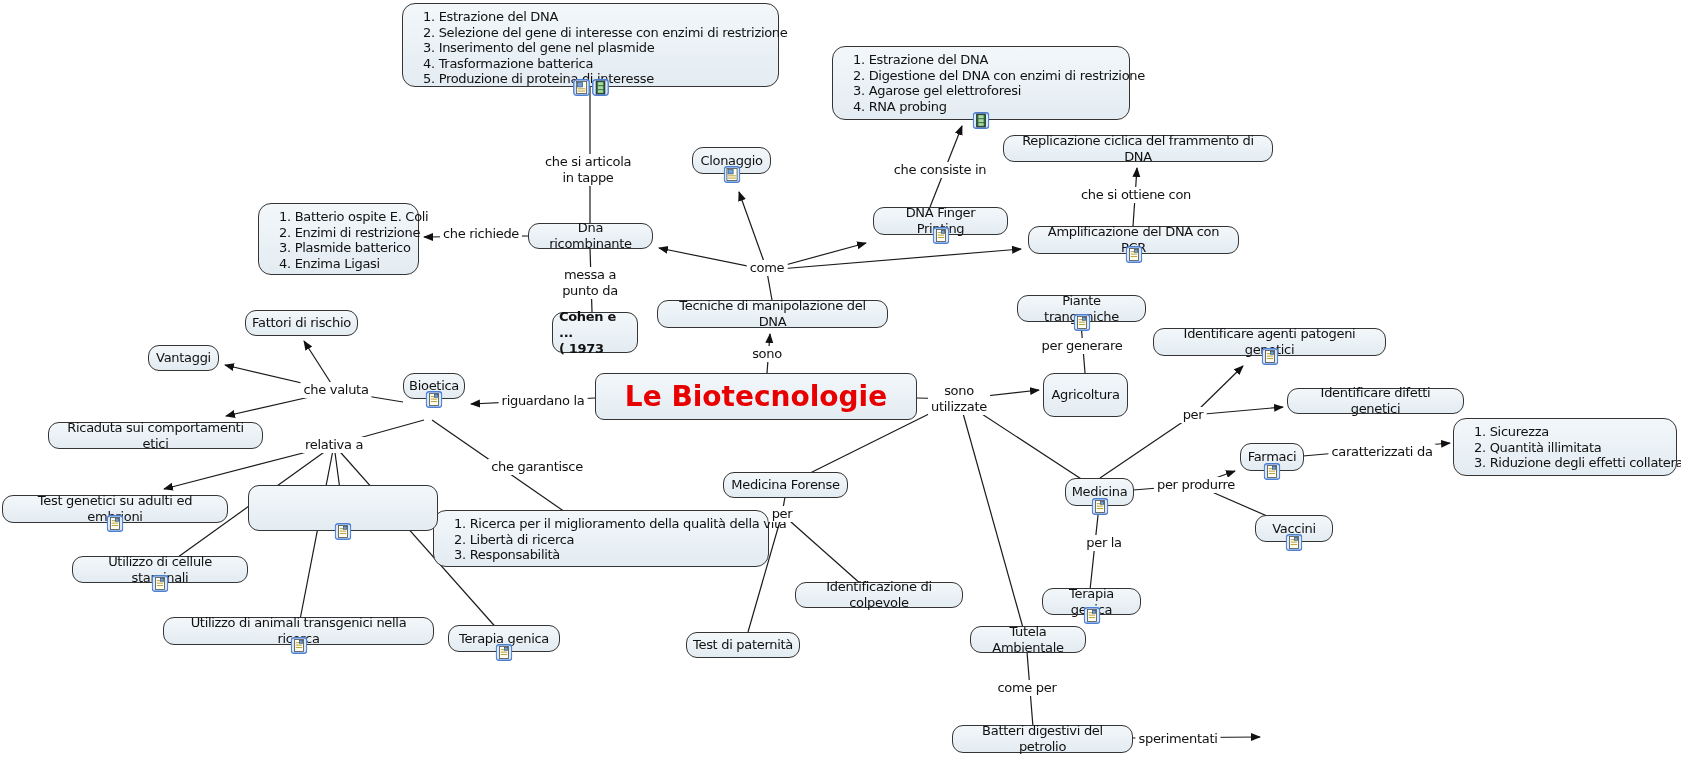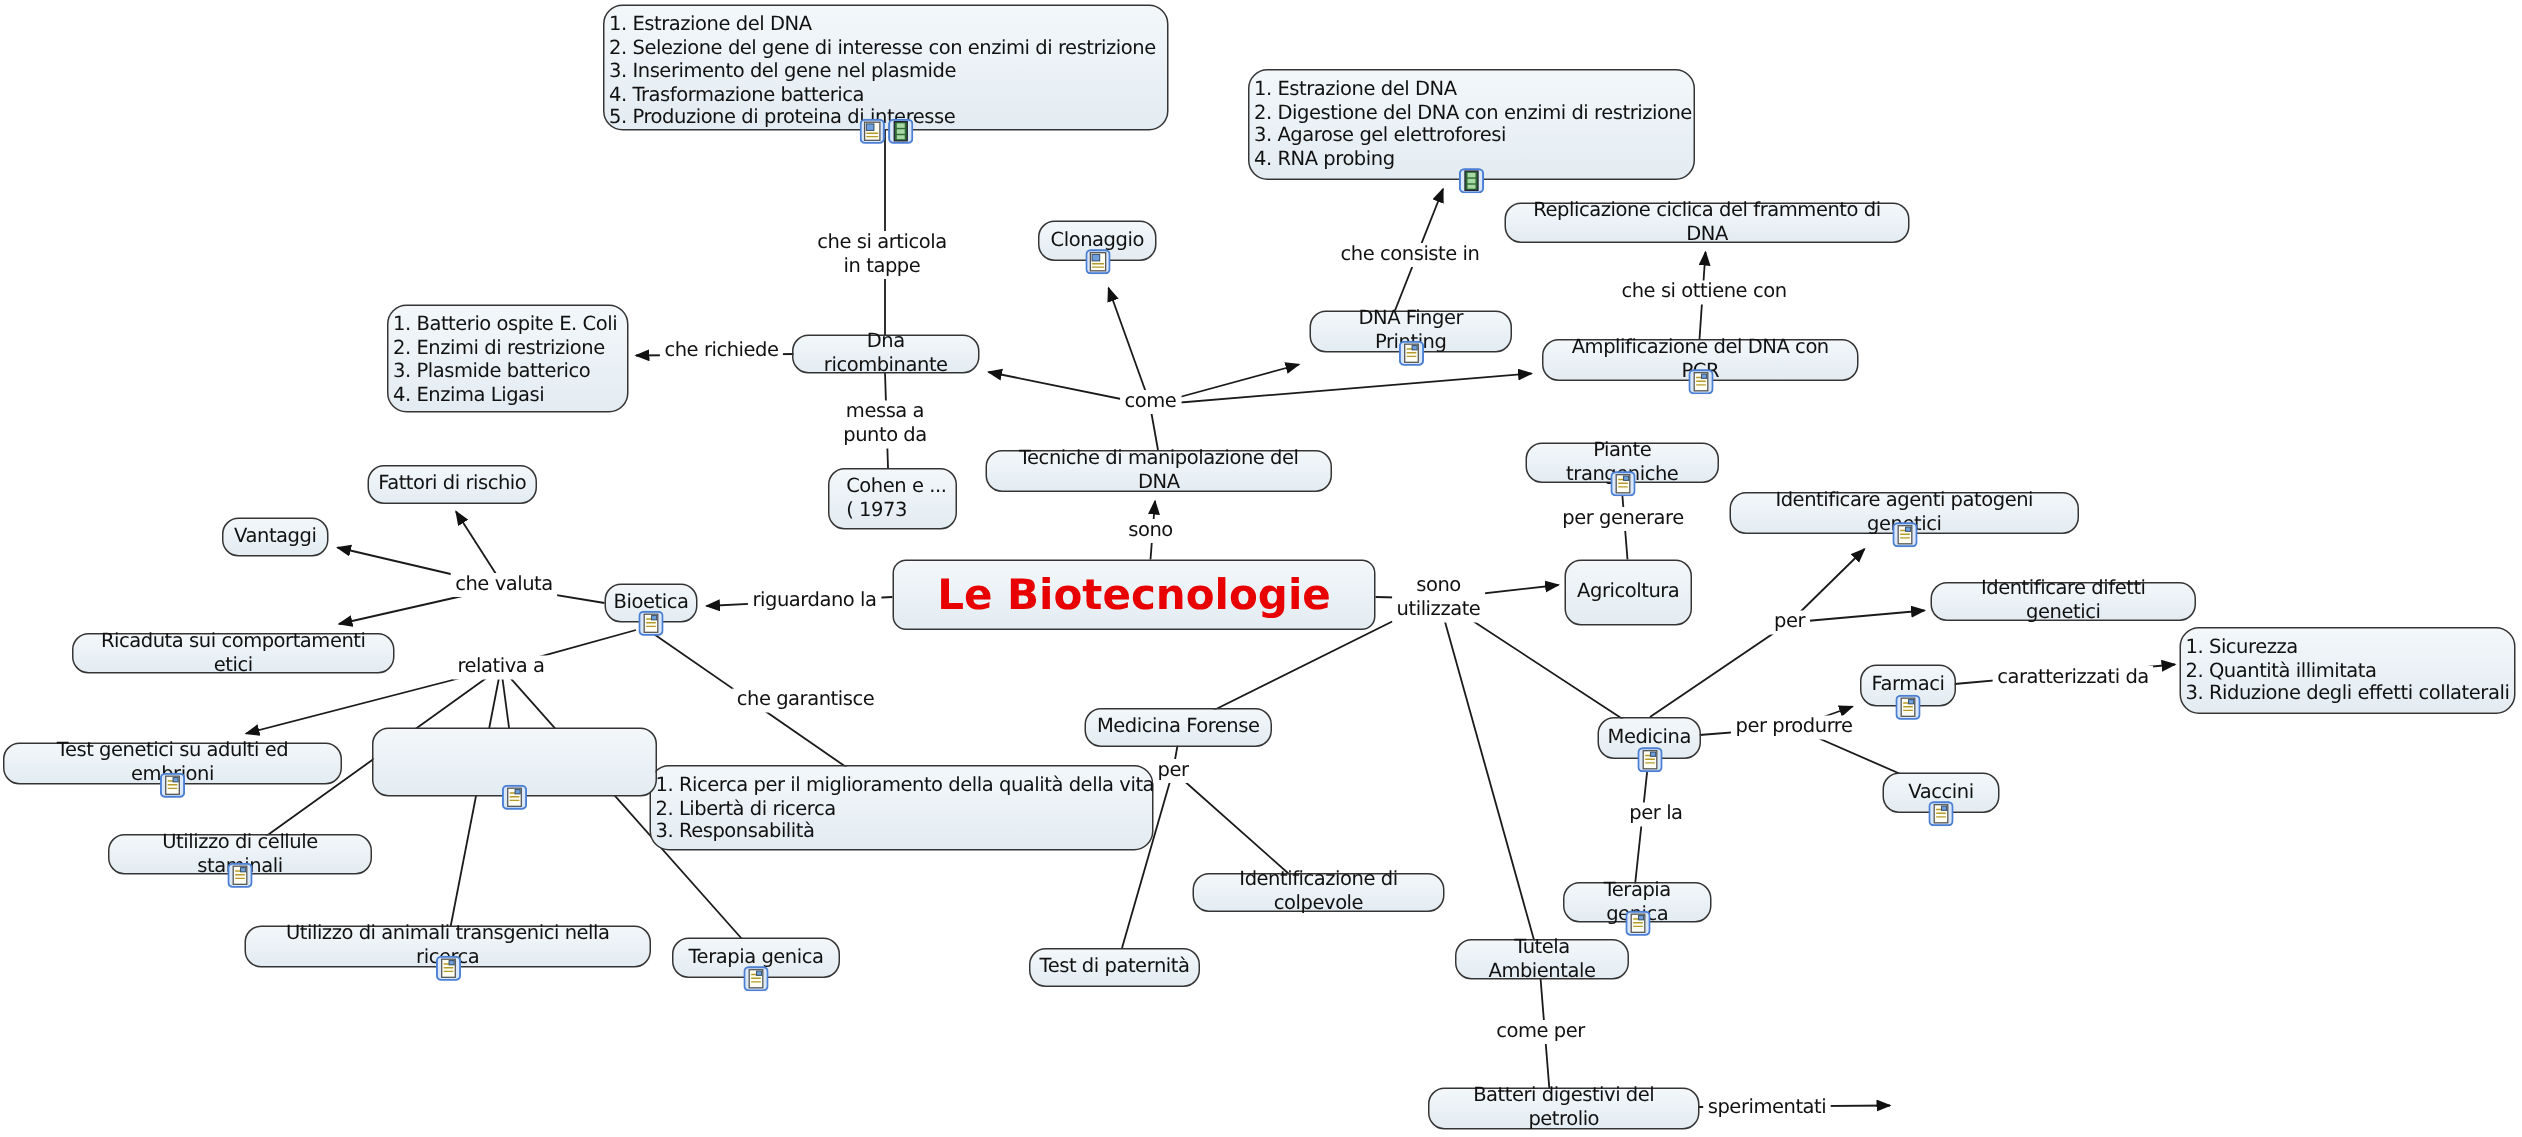--- a/index.html
+++ b/index.html
@@ -6,25 +6,25 @@
   #map{position:relative;width:1681px;height:758px;background:#ffffff;overflow:hidden;
        font-family:"DejaVu Sans","Liberation Sans",sans-serif;}
   #wires{position:absolute;left:0;top:0;z-index:0;}
   .node{position:absolute;z-index:2;box-sizing:border-box;
         background:linear-gradient(180deg,#f3f7fa 0%,#e3ecf2 100%);
         border:1.6px solid #343434;border-radius:11px;
         display:flex;align-items:center;justify-content:center;
         font-size:13px;letter-spacing:-0.3px;color:#111;text-align:center;
         white-space:pre-line;line-height:16px;padding:2px 6px;}
   .list{justify-content:flex-start;align-items:flex-start;flex-direction:column;
-        text-align:left;border-radius:13px;padding:5px 3px;line-height:15.5px;}
+        text-align:left;border-radius:13px;padding:5px 20px;line-height:15.5px;}
   .list div{white-space:nowrap;}
   .title-node{font-size:28px;font-weight:bold;color:#e80000;letter-spacing:0;
         border-radius:9px;white-space:nowrap;}
-  .leftalign{text-align:left;justify-content:flex-end;}
+  .leftalign{text-align:left;justify-content:flex-end;font-weight:bold;}
   .label{position:absolute;z-index:3;transform:translate(-50%,-50%);
         background:#ffffff;padding:0 3px;font-size:13px;letter-spacing:-0.3px;
         color:#111;text-align:center;white-space:pre-line;line-height:16px;}
   .icons{position:absolute;left:50%;bottom:-10px;transform:translateX(-50%);
         display:flex;gap:2px;z-index:4;}
   .ric{width:17px;height:17px;display:block;}
   .hidden-defs{position:absolute;width:0;height:0;overflow:hidden;}
 </style>
 </head>
 <body>
@@ -179,21 +179,21 @@
   <div class="node title-node" style="left:595px;top:373px;width:322px;height:47px;">
       <span>Le Biotecnologie</span>
     </div>
 
   <div class="node" style="left:245px;top:310px;width:113px;height:26px;"><span>Fattori di rischio</span></div>
 
   <div class="node" style="left:148px;top:345px;width:71px;height:26px;"><span>Vantaggi</span></div>
 
   <div class="node" style="left:48px;top:422px;width:215px;height:27px;"><span>Ricaduta sui comportamenti etici</span></div>
 
-  <div class="node" style="left:403px;top:389px;width:62px;height:26px;"><span>Bioetica</span>
+  <div class="node" style="left:403px;top:373px;width:62px;height:26px;"><span>Bioetica</span>
     <span class="icons"><svg class="ric">
           <use href="#ic-doc"></use>
         </svg></span></div>
 
   <div class="node" style="left:2px;top:495px;width:226px;height:28px;"><span>Test genetici su adulti ed embrioni</span>
     <span class="icons"><svg class="ric">
           <use href="#ic-doc"></use>
         </svg></span></div>
 
   <div class="node" style="left:72px;top:556px;width:176px;height:27px;"><span>Utilizzo di cellule staminali</span>

